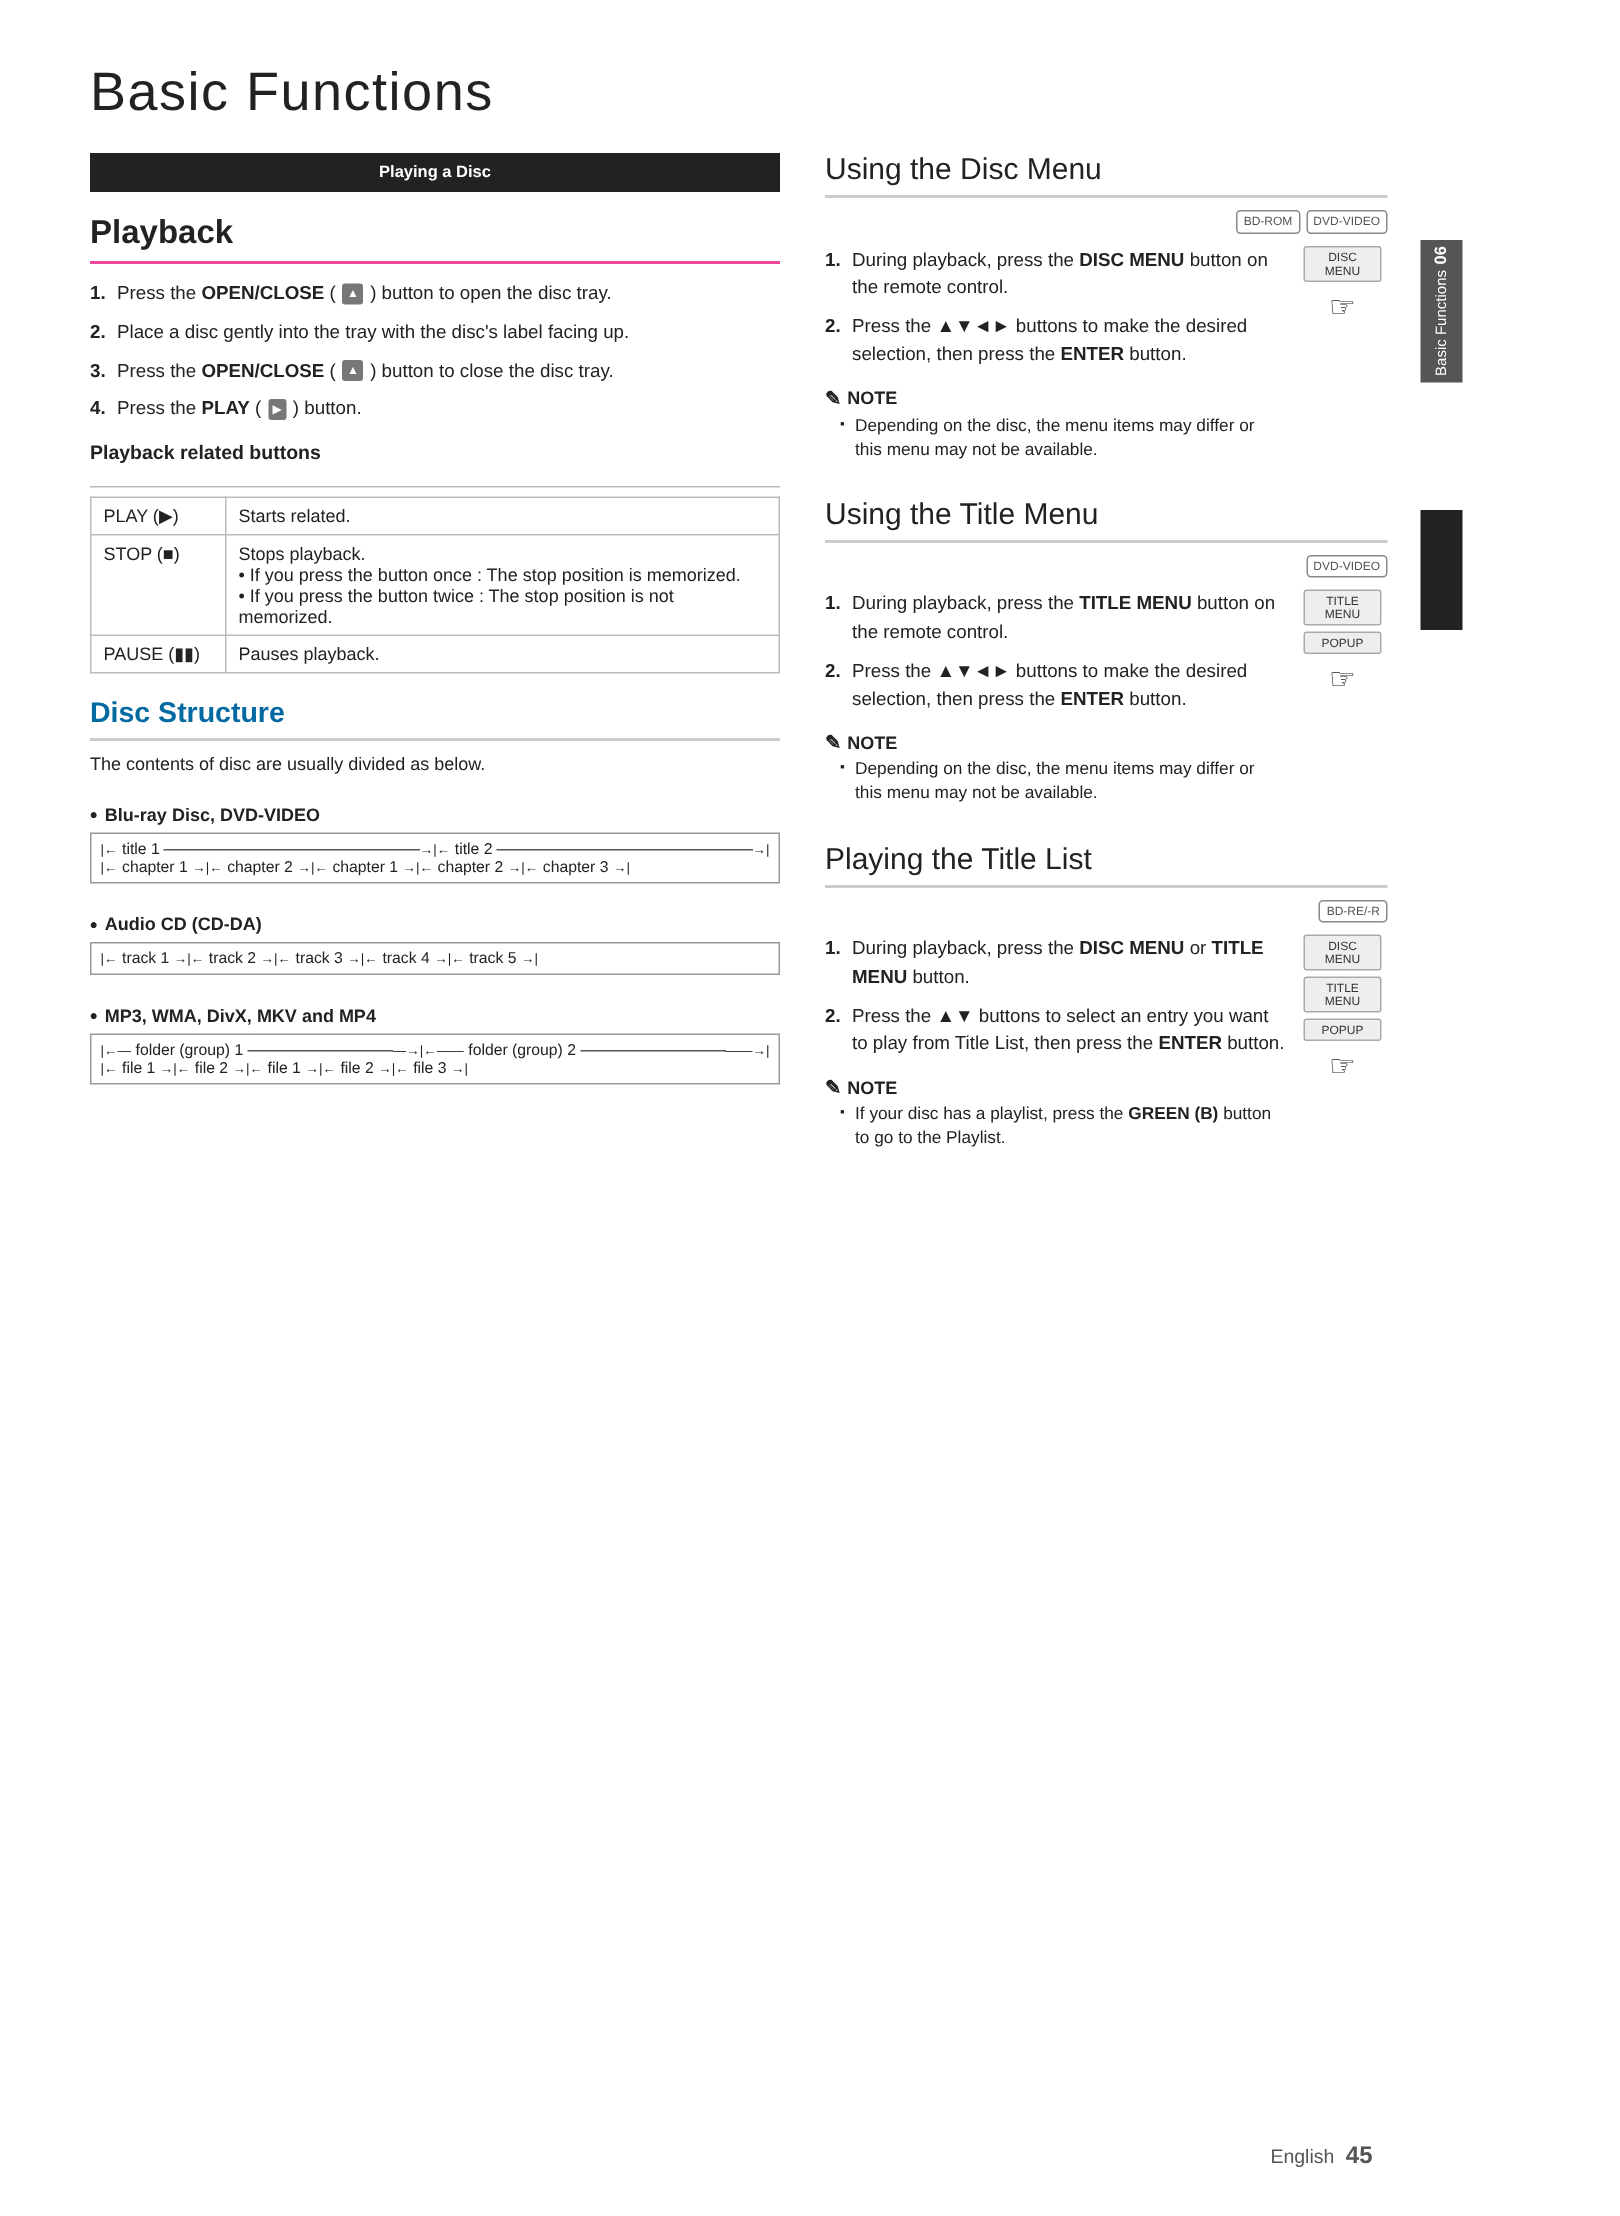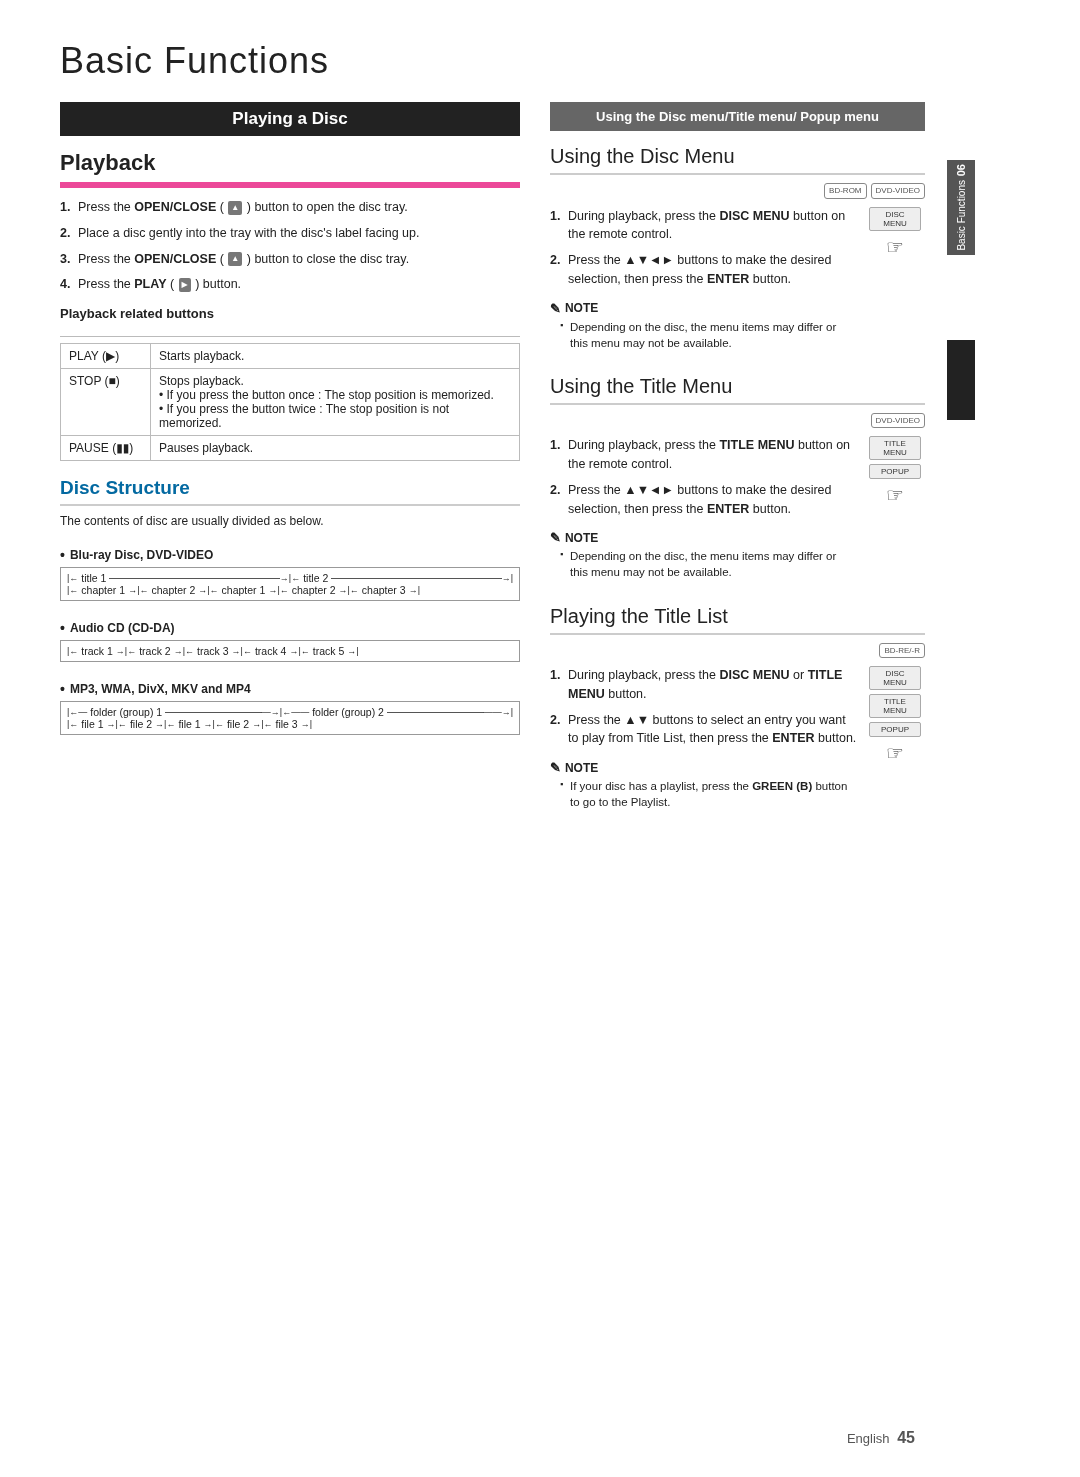--- a/index.html
+++ b/index.html
@@ -75,41 +75,41 @@
     .left-col {
       width: 460px;
       flex-shrink: 0;
     }
     .right-col {
       flex: 1;
     }
     .section-header-black {
       background: #222;
       color: #fff;
-      font-size: 17px;
+      font-size: 11px;
       font-weight: bold;
       text-align: center;
       padding: 7px 10px;
       margin-bottom: 14px;
     }
     .section-header-gray {
       background: #666;
       color: #fff;
       font-size: 13px;
       font-weight: bold;
       text-align: center;
       padding: 7px 10px;
       margin-bottom: 14px;
     }
     .section-title {
       font-size: 22px;
       font-weight: bold;
       color: #222;
       margin-bottom: 10px;
-      border-bottom: 6px solid #ec4899;
+      border-bottom: 2px solid #ec4899;
       padding-bottom: 6px;
     }
     .numbered-list {
       padding-left: 0;
       list-style: none;
       margin-bottom: 12px;
     }
     .numbered-list li {
       margin-bottom: 7px;
       line-height: 1.5;
@@ -327,21 +327,21 @@
             <span class="num">4.</span>
             Press the <strong>PLAY</strong> ( <span class="button-icon">▶</span> ) button.
           </li>
         </ol>
 
         <div class="subsection-title">Playback related buttons</div>
         <table class="playback-table">
           <tbody>
               <tr>
             <td>PLAY (<span>▶</span>)</td>
-            <td>Starts playback.</td>
+            <td>Starts related.</td>
           </tr>
           <tr>
             <td>STOP (<span>■</span>)</td>
             <td>
               Stops playback.<br>
               • If you press the button once : The stop position is memorized.<br>
               • If you press the button twice : The stop position is not memorized.
             </td>
           </tr>
           <tr>
@@ -420,23 +420,20 @@
               <span class="dlabel">file 2</span>
               <span class="darrow">→|←</span>
               <span class="dlabel">file 3</span>
               <span class="darrow">→|</span>
             </div>
           </div>
         </div>
       </div>
 
       <div class="right-col">
-        <div class="section-header-gray">
-          <span>Using the Disc menu/Title menu/ Popup menu</span>
-        </div>
 
         <h2 class="right-section-title">Using the Disc Menu</h2>
         <div style="position:relative;">
           <div class="icon-row">
             <span class="disc-icon">BD-ROM</span>
             <span class="disc-icon">DVD-VIDEO</span>
           </div>
           <div style="display:flex; gap:8px;">
             <div style="flex:1;">
               <ol class="numbered-list">

